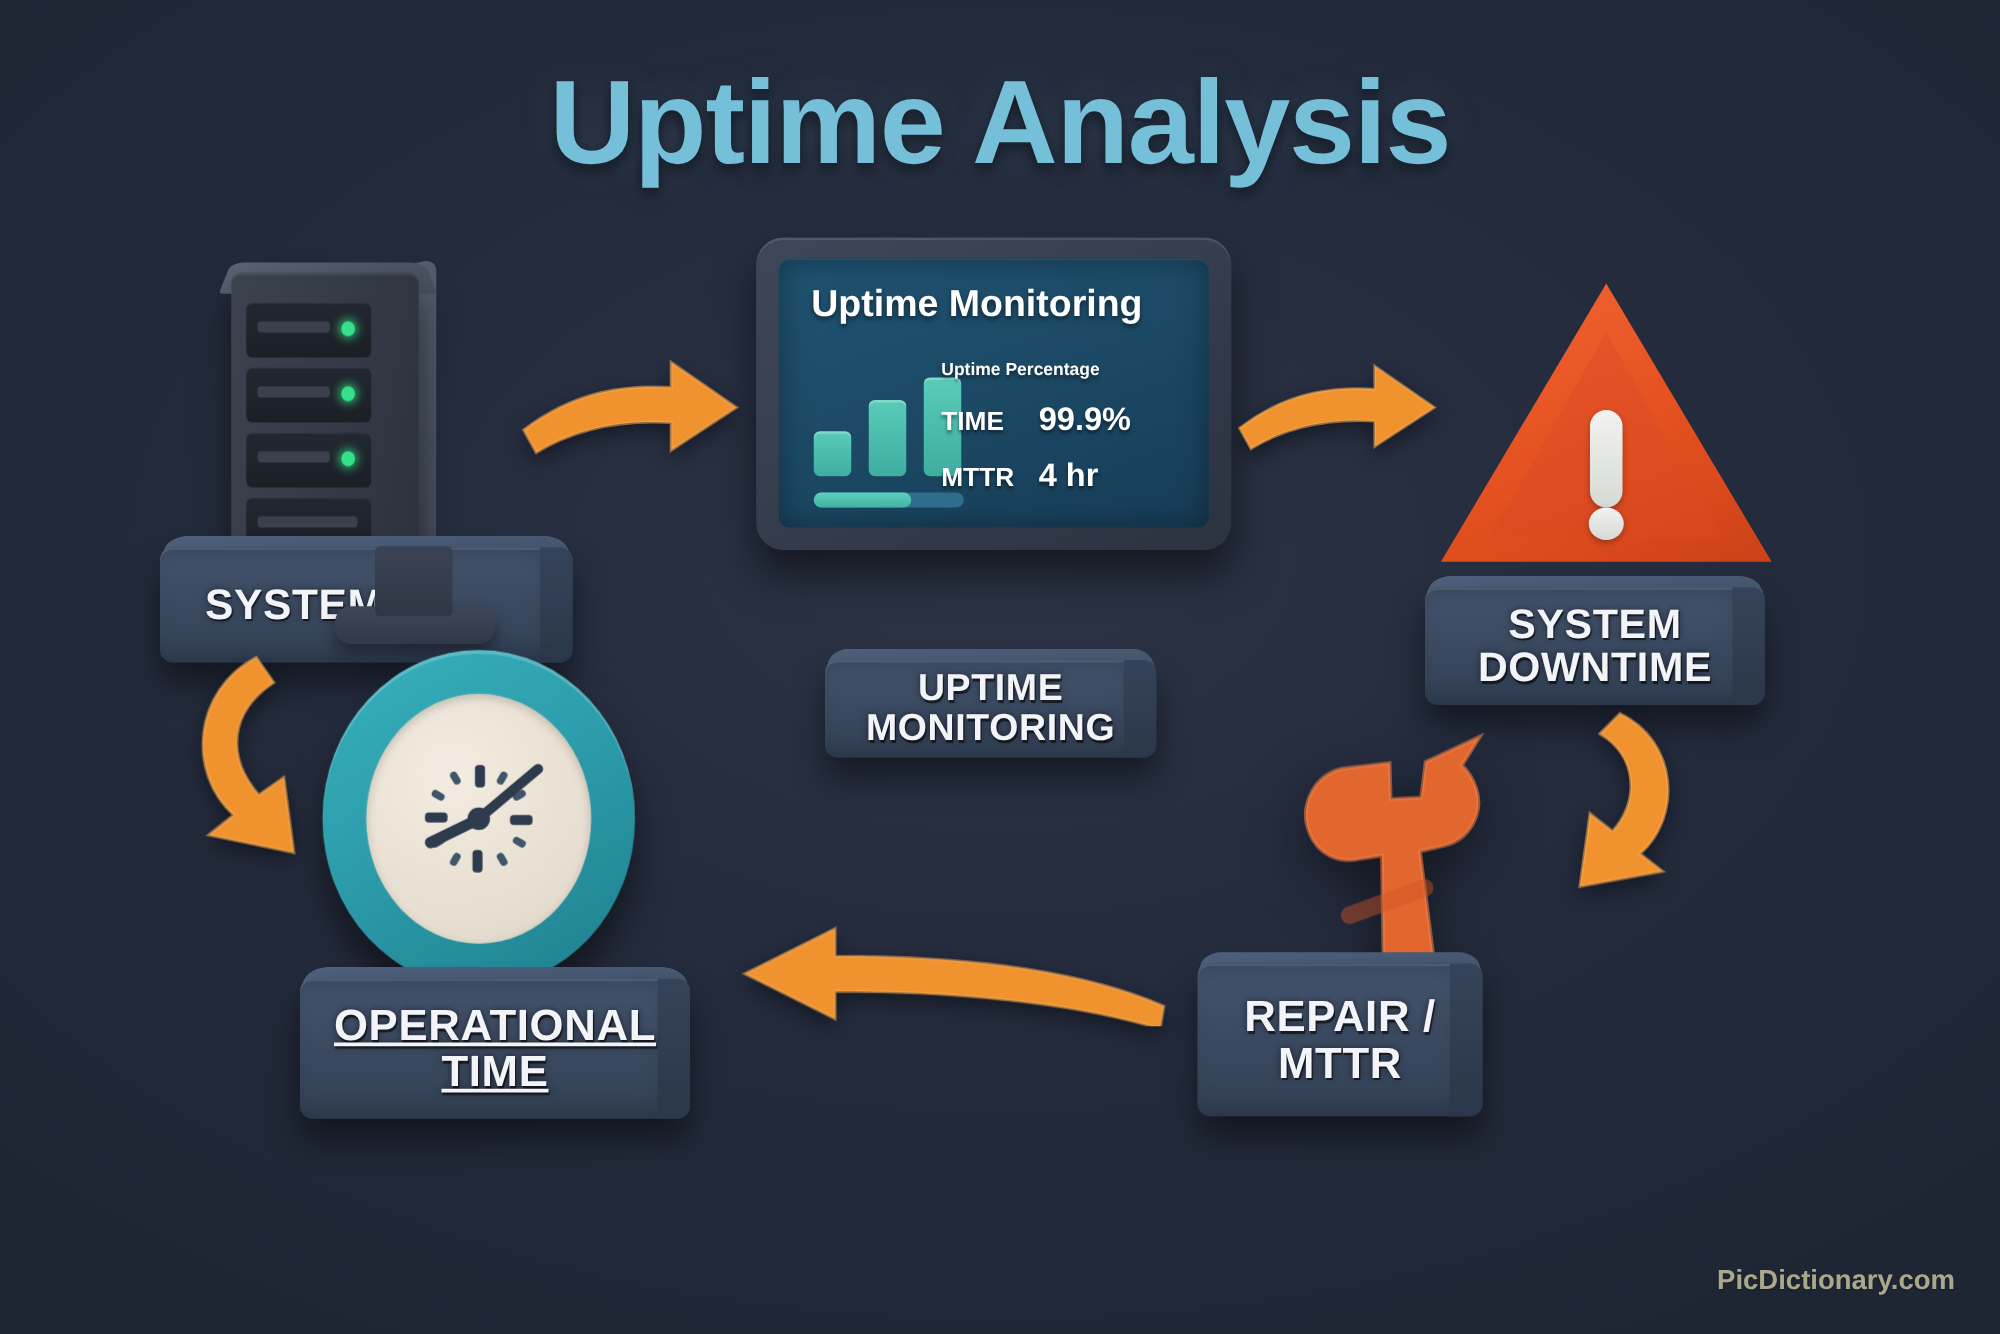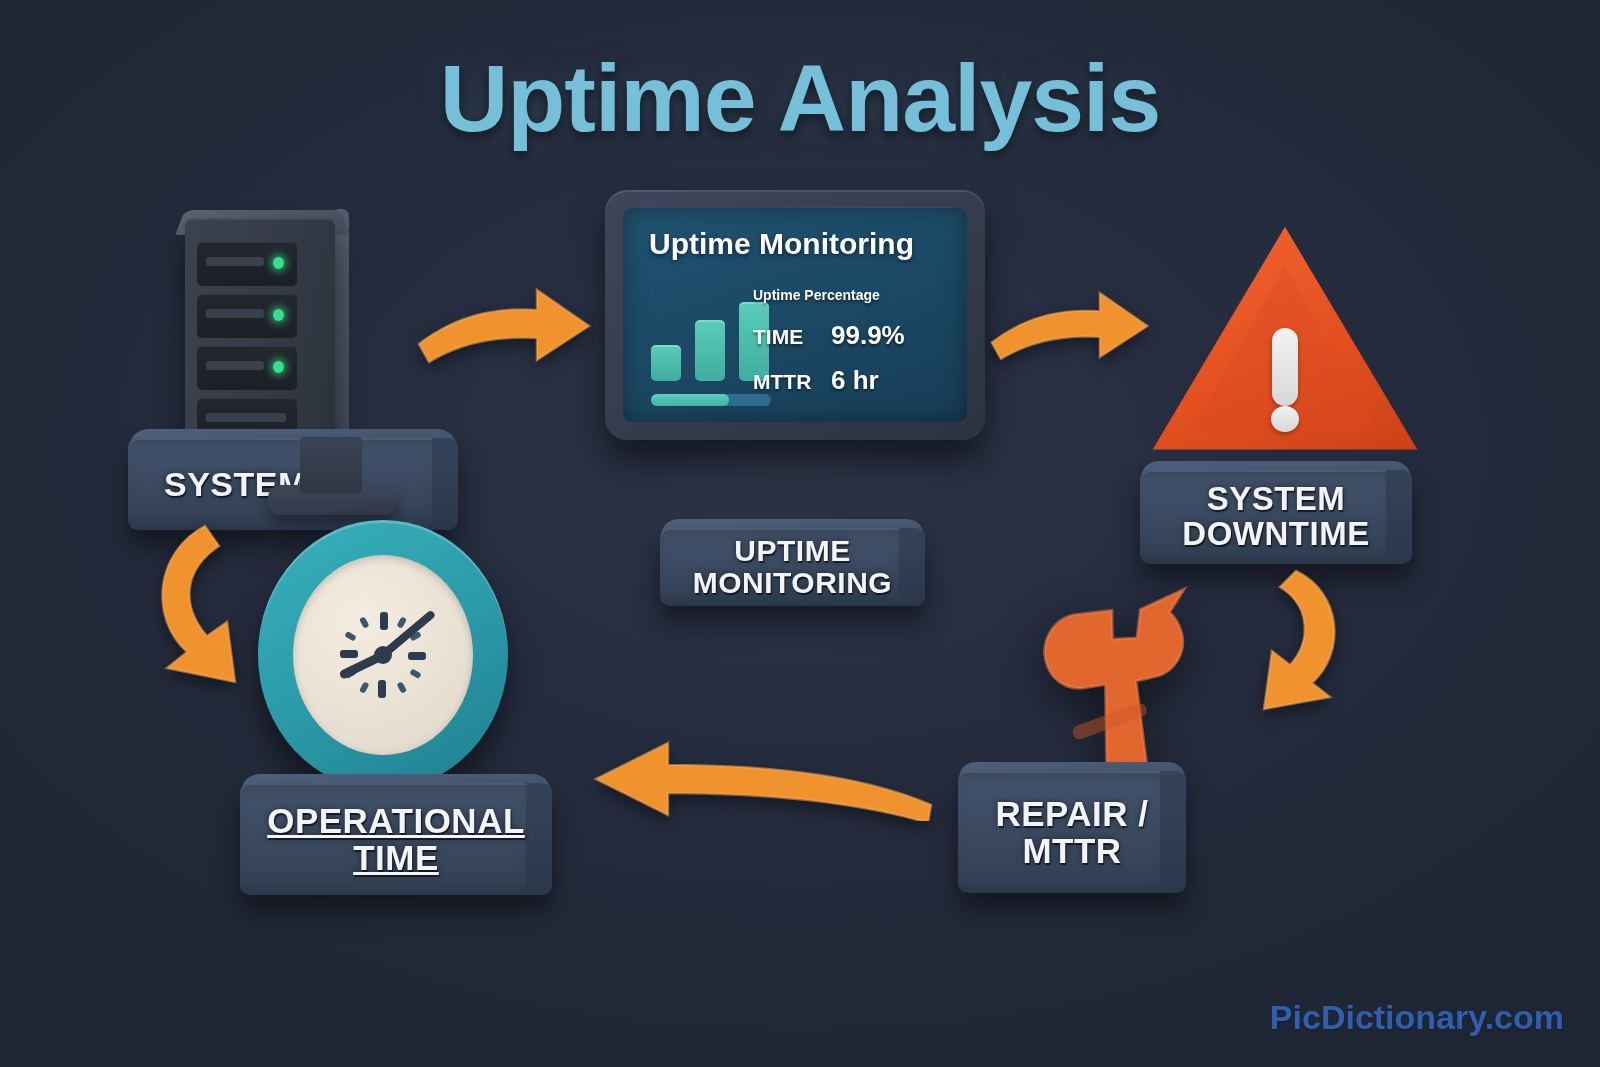--- a/index.html
+++ b/index.html
@@ -223,21 +223,21 @@
 
   #arrow-sys-mon{ left:415px; top:282px; }
   #arrow-mon-down{ left:988px; top:282px; }
   #arrow-down-rep{ left:1238px; top:565px; }
   #arrow-rep-op{  left:590px;  top:735px; }
   #arrow-op-sys{  left:143px;  top:520px; }
 
   
   #watermark{
     position:absolute; right:36px; bottom:30px;
-    font-size:34px; font-weight:bold; color:#3b82f6; opacity:.62;
+    font-size:22px; font-weight:bold; color:#fef9c3; opacity:.62;
     text-shadow:0 1px 2px rgba(0,0,0,.4);
   }
 </style>
 </head>
 <body>
 
 <div id="title">Uptime Analysis</div>
 
 <div id="server">
   <div id="server-right"></div>
@@ -283,21 +283,21 @@
       <div id="progress-fill" style="width:65%"></div>
     </div>
     <div id="metrics">
       <div id="metric-caption">Uptime Percentage</div>
       <div class="metric-row">
         <span class="metric-key">TIME</span>
         <span class="metric-val">99.9%</span>
       </div>
       <div class="metric-row">
         <span class="metric-key">MTTR</span>
-        <span class="metric-val">6 hr</span>
+        <span class="metric-val">4 hr</span>
       </div>
     </div>
   </div>
 </div>
 
 <div class="pedestal" id="node-monitor">
   <div class="ped-top"></div>
   <div class="ped-face"></div>
   <div class="ped-side"></div>
   <div class="ped-label">

